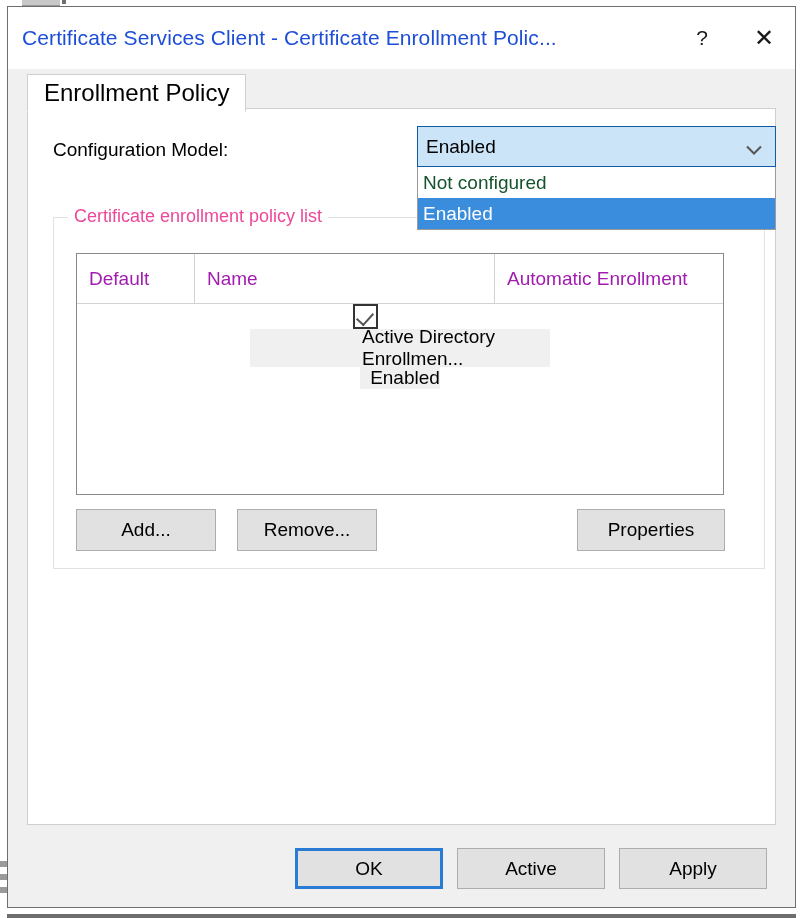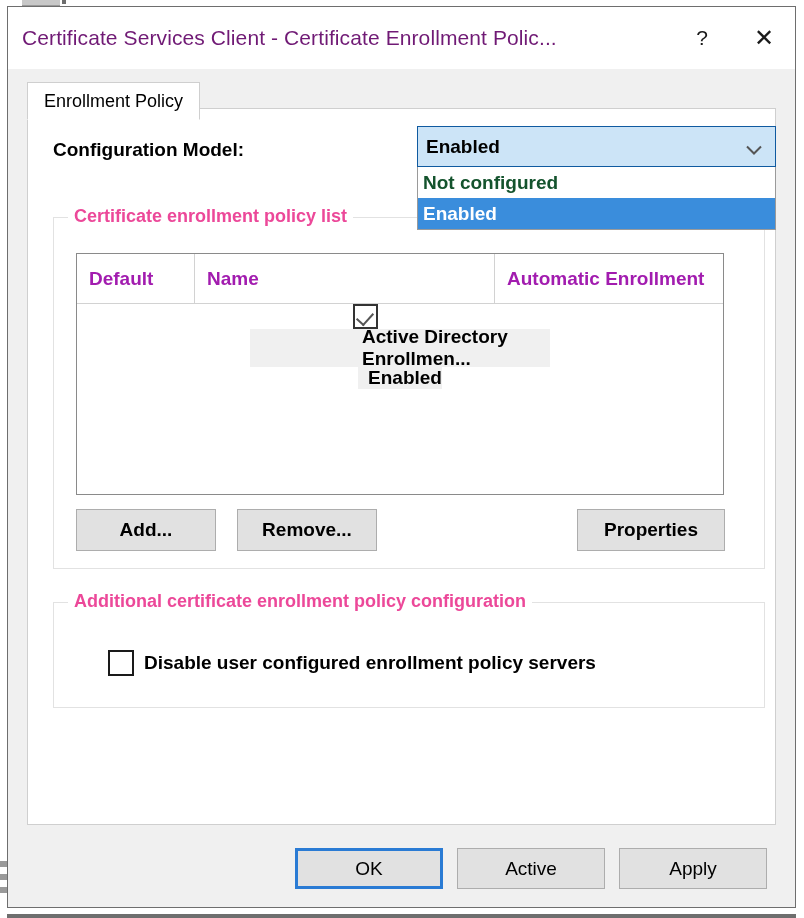--- a/index.html
+++ b/index.html
@@ -57,21 +57,21 @@
     height: 62px;
     background: #ffffff;
     display: flex;
     align-items: center;
     flex: 0 0 auto;
     position: relative;
   }
   .title-text {
     margin-left: 14px;
     font-size: 21px;
-    color: #701a75;
+    color: #1d4ed8;
     white-space: nowrap;
     letter-spacing: 0.1px;
   }
   .title-buttons {
     margin-left: auto;
     display: flex;
     height: 100%;
     align-items: center;
   }
   .title-btn {
@@ -108,37 +108,36 @@
   }
   .tab {
     height: 38px;
     background: #ffffff;
     border: 1px solid #cfcfcf;
     border-bottom: 1px solid #ffffff;
     box-sizing: border-box;
     display: flex;
     align-items: center;
     padding: 0 16px;
-    font-size: 18px;
-    color: #000;
-    position: relative;
-    top: 12px;
+    font-size: 24px;
+    color: #000;
+    position: relative;
+    top: 4px;
     justify-content: center;
   }
   .tabpanel {
     flex: 1 1 auto;
     border: 1px solid #cfcfcf;
     background: #ffffff;
     margin-left: 5px;
     margin-right: 5px;
     margin-bottom: 4px;
     box-sizing: border-box;
     position: relative;
     padding: 16px;
-    font-weight: bold;
   }
 
   
   .cfg-row {
     position: absolute;
     left: 0; top: 0;
     width: 100%;
     height: 60px;
   }
   .cfg-label {
@@ -456,27 +455,20 @@
               <div class="lv-cell c-name">Active Directory Enrollmen...</div>
               <div class="lv-cell c-auto">Enabled</div>
             </div>
           </div>
 
           <div class="btn list-btn" id="btn-remove">Remove...</div>
           <div class="btn list-btn" id="btn-add">Add...</div>
           <div class="btn list-btn" id="btn-props">Properties</div>
         </div>
 
-        <div class="groupbox" id="gb-extra">
-          <div class="group-legend">Additional certificate enrollment policy configuration</div>
-          <div class="extra-check-row">
-            <span class="checkbox"></span>
-            <span class="extra-label">Disable user configured enrollment policy servers</span>
-          </div>
-        </div>
 
       </div>
     </div>
 
     <div class="footer">
       <div class="btn footer-btn default">OK</div>
       <div class="btn footer-btn">Active</div>
       <div class="btn footer-btn">Apply</div>
     </div>
 

